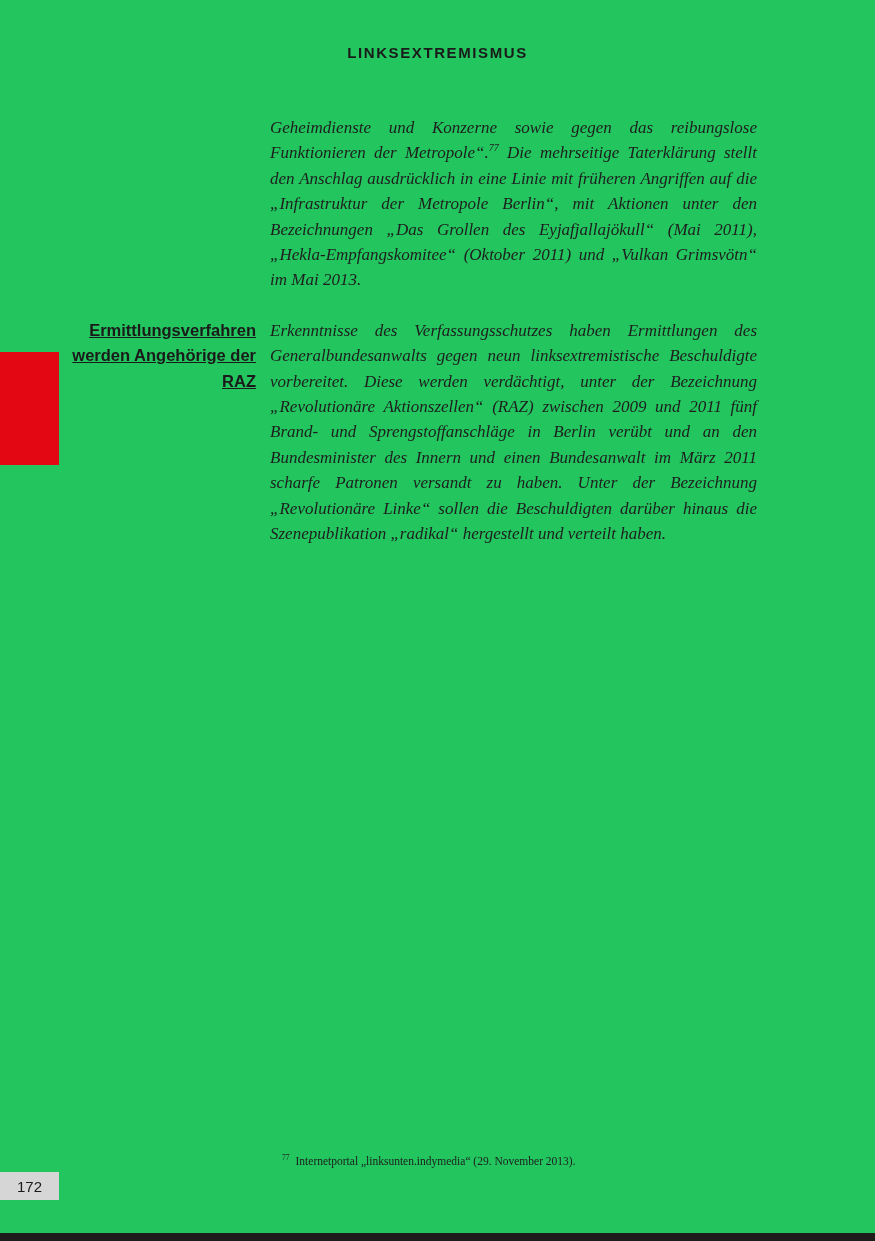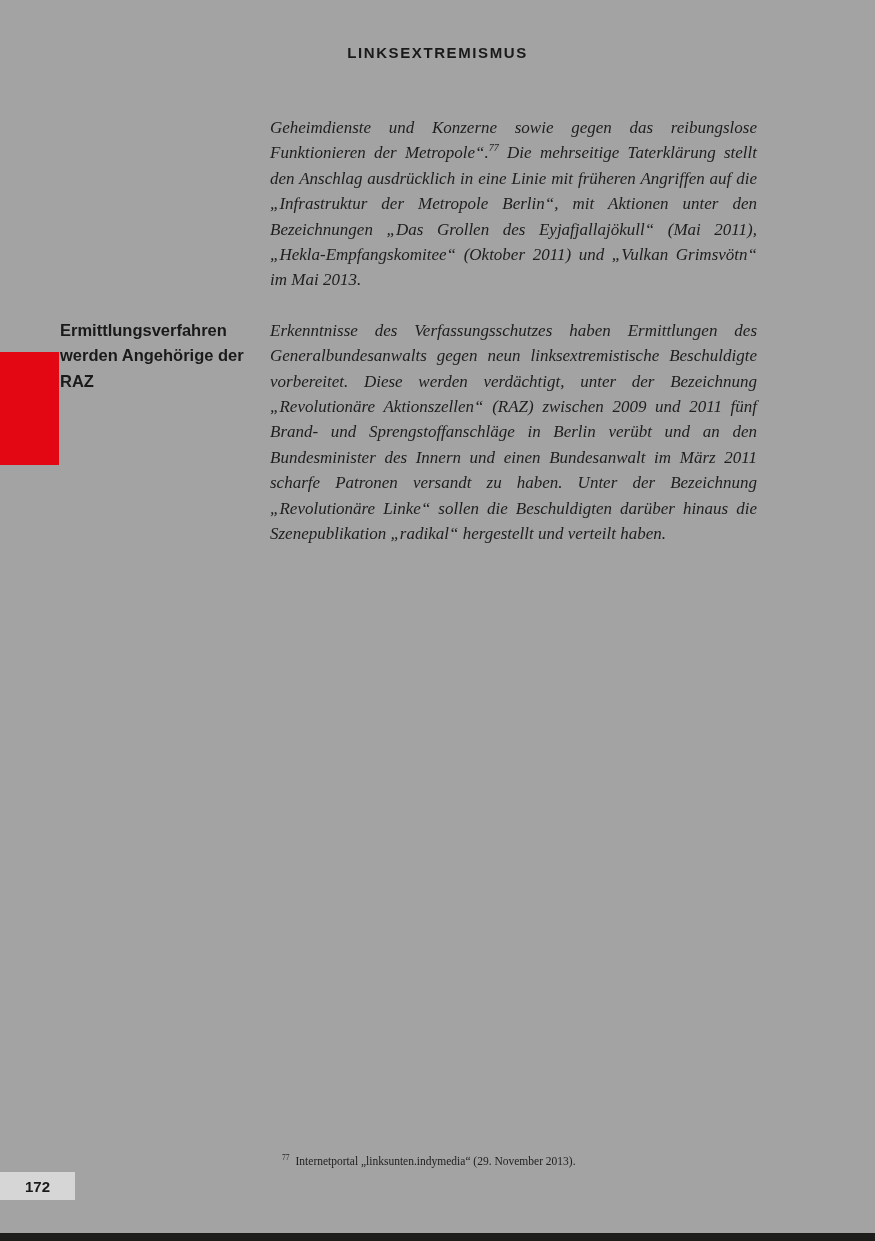--- a/index.html
+++ b/index.html
@@ -4,21 +4,21 @@
 <style>
   html, body {
     margin: 0;
     padding: 0;
     background: #ffffff;
   }
   .page {
     position: relative;
     width: 875px;
     height: 1241px;
-    background: #a3a3a3;
+    background: #22c55e;
     overflow: hidden;
     color: #1e1e1e;
   }
   .running-header {
     position: absolute;
     top: 44px;
     left: 0;
     width: 875px;
     text-align: center;
     font-family: "Liberation Sans", sans-serif;
@@ -53,26 +53,27 @@
   .fnref {
     font-size: 10px;
     line-height: 0;
     vertical-align: super;
   }
   .margin-note {
     position: absolute;
     left: 60px;
     top: 318px;
     width: 196px;
-    text-align: left;
+    text-align: right;
     font-family: "Liberation Sans", sans-serif;
     font-size: 16.5px;
     font-weight: bold;
     line-height: 25.4px;
     color: #1a1a1a;
+    text-decoration: underline;
   }
   .footnote {
     position: absolute;
     left: 282px;
     top: 1154px;
     width: 487px;
     font-family: "Liberation Serif", serif;
     font-size: 11.5px;
     line-height: 14px;
     color: #1e1e1e;
@@ -80,26 +81,26 @@
   .footnote sup {
     font-size: 7.5px;
     vertical-align: super;
     line-height: 0;
     margin-right: 6px;
   }
   .page-number {
     position: absolute;
     left: 0;
     top: 1172px;
-    width: 75px;
+    width: 59px;
     height: 28px;
     background: #d6d6d6;
     font-family: "Liberation Sans", sans-serif;
     font-size: 15px;
-    font-weight: bold;
+    font-weight: normal;
     color: #1a1a1a;
     display: flex;
     align-items: center;
     justify-content: center;
   }
   .bottom-bar {
     position: absolute;
     left: 0;
     bottom: 0;
     width: 875px;

